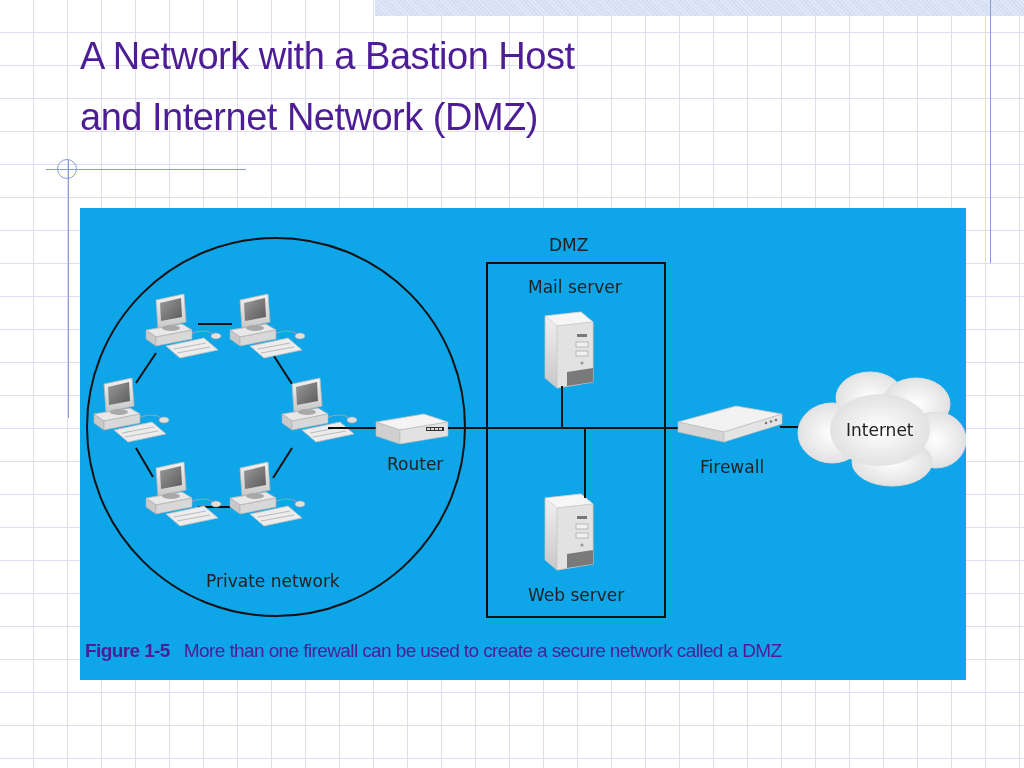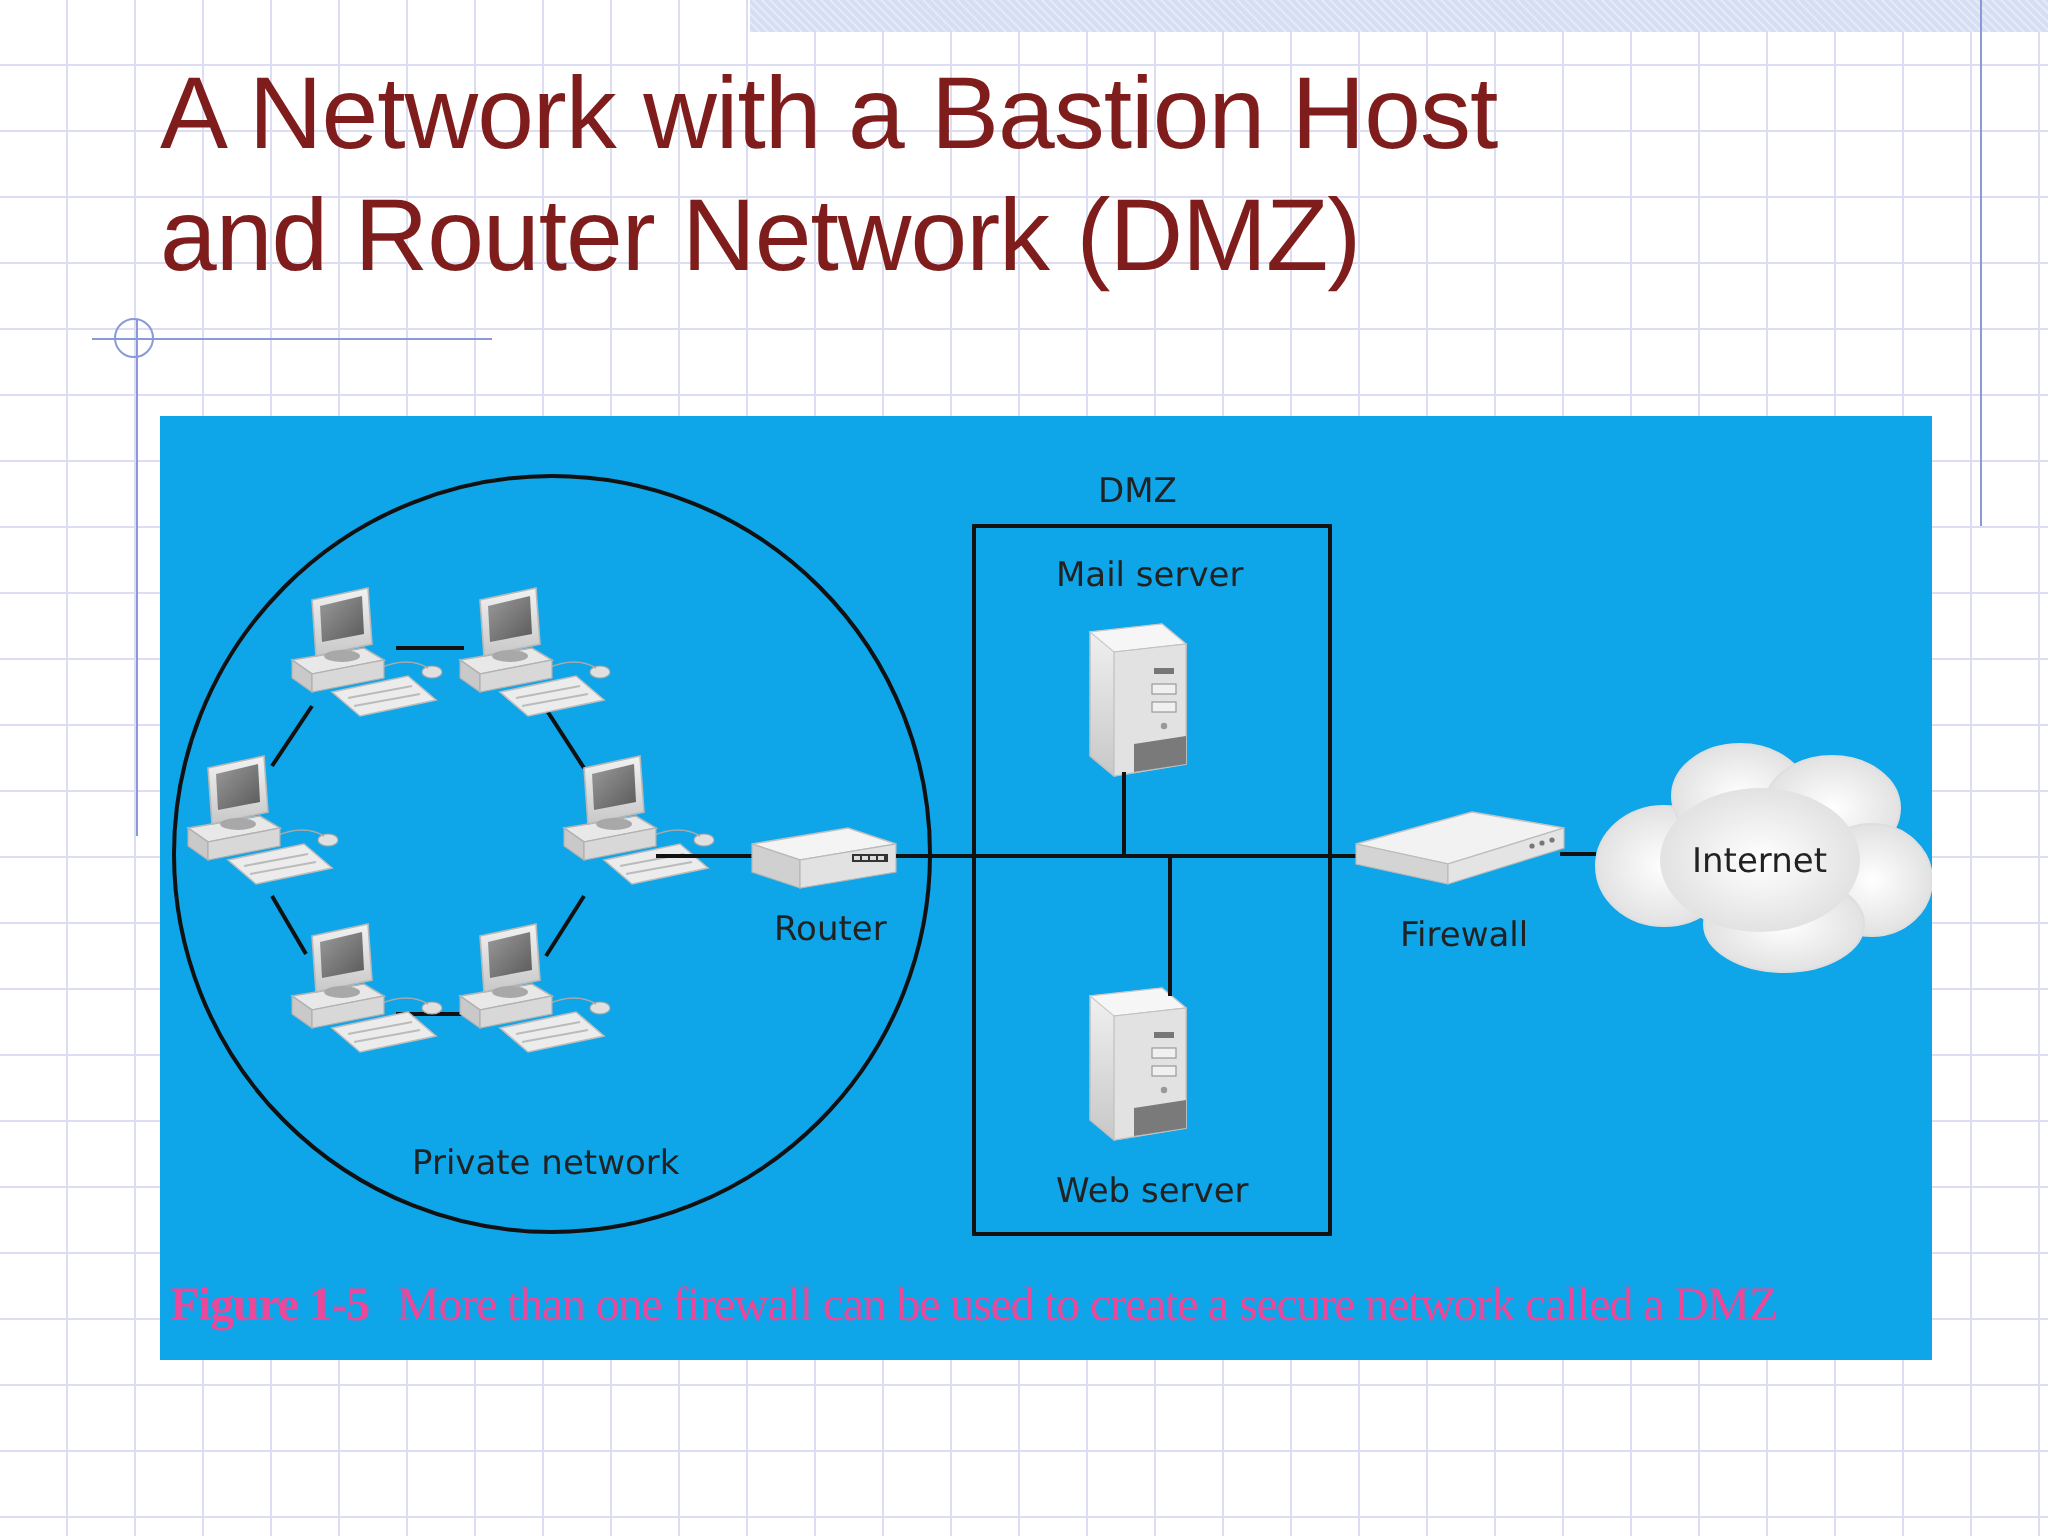--- a/index.html
+++ b/index.html
@@ -18,47 +18,47 @@
   }
   .vline-right { position:absolute; left:990px; top:0; width:1px; height:263px; background:#8a9ad8; }
   .vline-left { position:absolute; left:68px; top:160px; width:1px; height:258px; background:#8a9ad8; }
   .hline-left { position:absolute; left:46px; top:169px; width:200px; height:1px; background:#8a9ad8; }
   .ring {
     position:absolute; left:57px; top:159px; width:20px; height:20px;
     border:1px solid #8a9ad8; border-radius:50%; box-sizing:border-box;
   }
   .title {
     position:absolute; left:80px; top:26px; margin:0;
-    font-size:51px; line-height:61px; font-weight:normal; color:#7f1d1d;
+    font-size:38px; line-height:61px; font-weight:normal; color:#4c1d95;
     letter-spacing:-0.5px;
   }
   .title span { display:block; }
   .figure-area {
     position:absolute; left:80px; top:208px; width:886px; height:472px; background:#0ea5e9;
   }
   .figure-area svg { position:absolute; left:0; top:0; }
   .caption {
-    position:absolute; left:85px; top:640px; font-size:24px; color:#ec4899; white-space:nowrap;
-    font-family: Liberation Serif, serif; letter-spacing:-0.6px;
+    position:absolute; left:85px; top:640px; font-size:19px; color:#4c1d95; white-space:nowrap;
+    font-family: Liberation Sans, sans-serif; letter-spacing:-0.6px;
   }
   .caption .fig-num { font-weight:bold; margin-right:14px; }
   .lbl { font-family: "DejaVu Sans", sans-serif; font-size:17px; fill:#222; }
 </style>
 </head>
 <body>
 
 <div class="top-stripe"></div>
 <div class="vline-right"></div>
 <div class="vline-left"></div>
 <div class="hline-left"></div>
 <div class="ring"></div>
 
 <h1 class="title">
   <span>A Network with a Bastion Host</span>
-  <span>and Router Network (DMZ)</span>
+  <span>and Internet Network (DMZ)</span>
 </h1>
 
 <div class="figure-area">
   <svg width="886" height="472" viewBox="0 0 886 472" xmlns="http://www.w3.org/2000/svg">
     <defs>
       <linearGradient id="screenGrad" x1="0" y1="0" x2="1" y2="1">
         <stop offset="0" stop-color="#9a9a9a"></stop>
           <stop offset="1" stop-color="#5a5a5a"></stop>
       </linearGradient>
       <linearGradient id="caseGrad" x1="0" y1="0" x2="0" y2="1">

